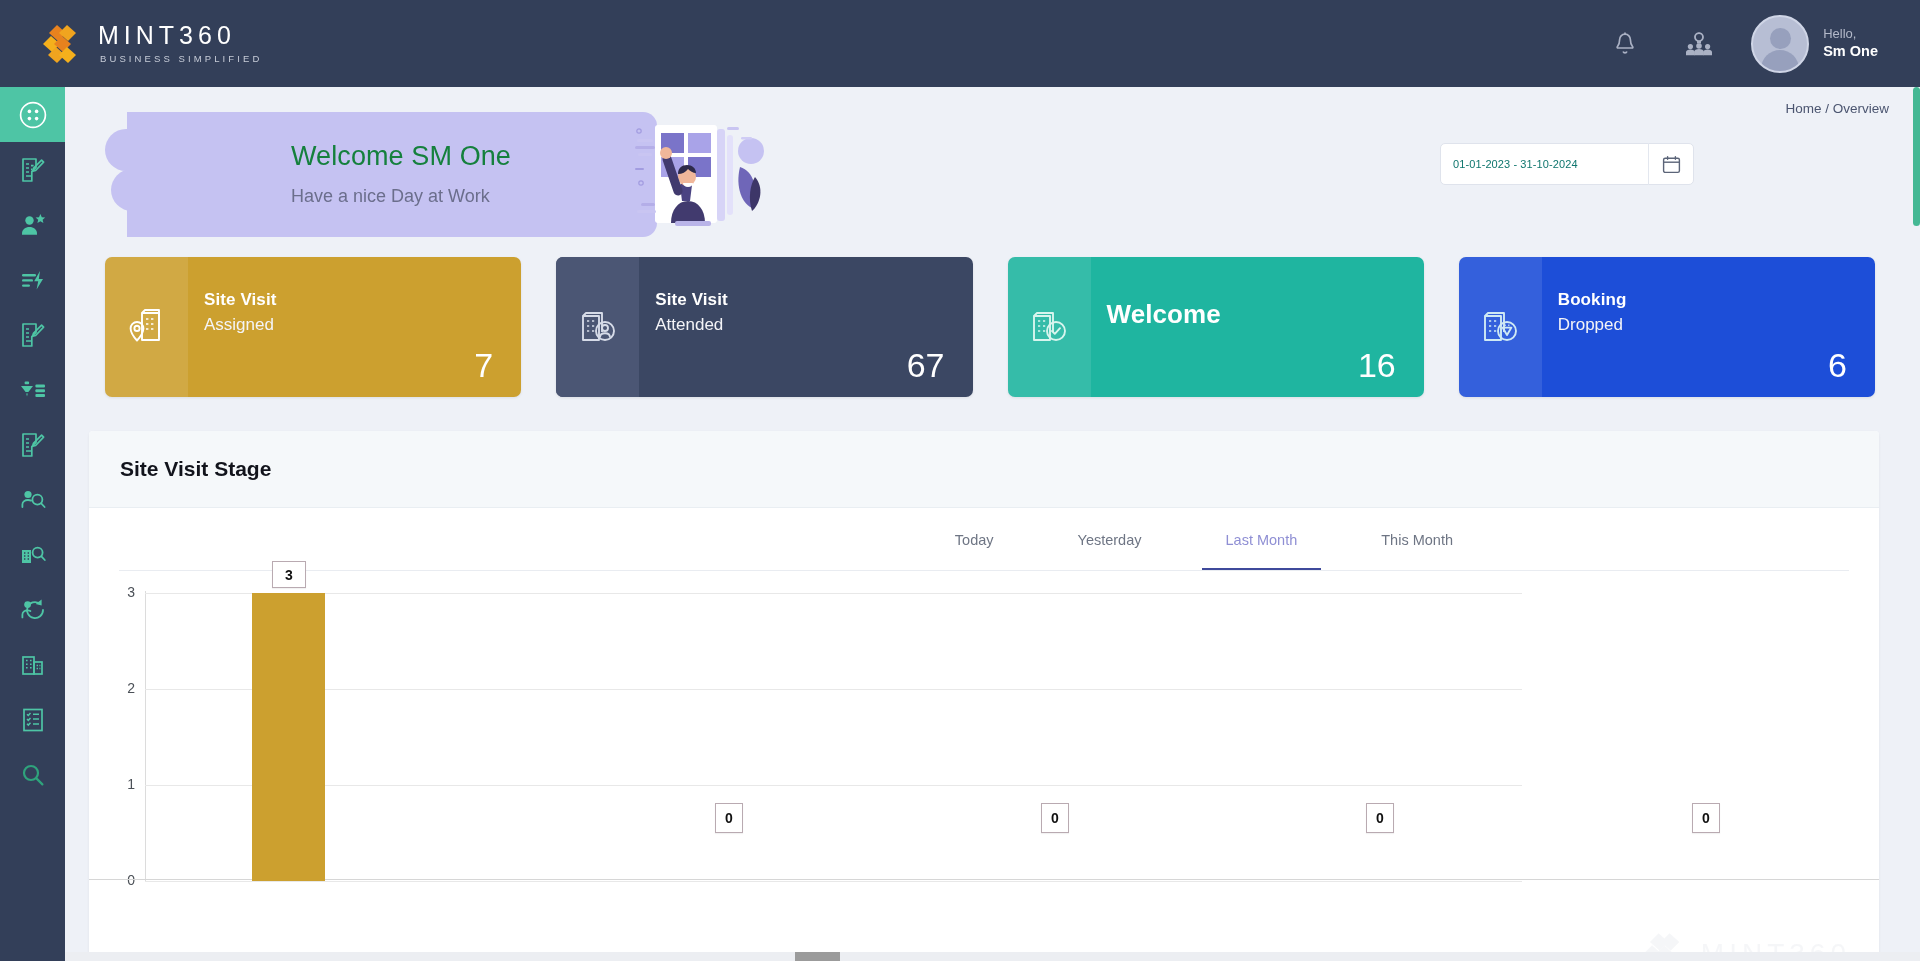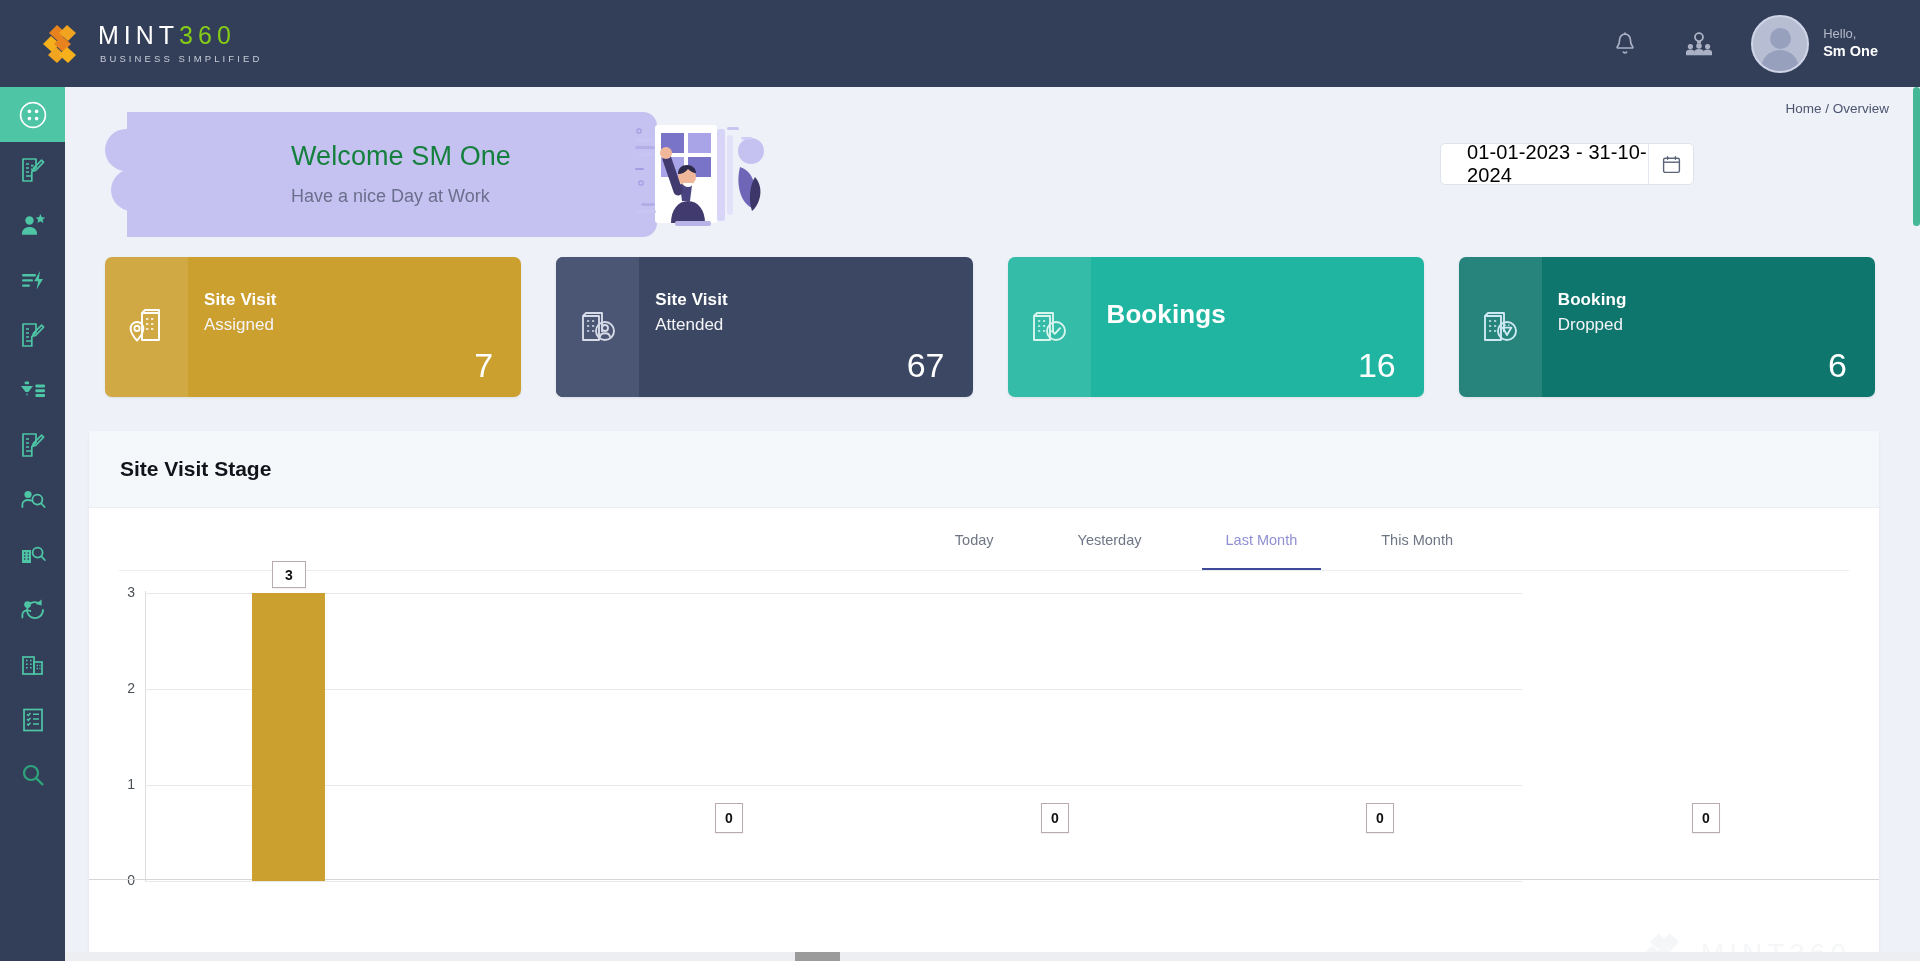--- a/index.html
+++ b/index.html
@@ -17,21 +17,21 @@
     width: 1920px; height: 87px;
     background: #333f59;
     display: flex; align-items: center;
     z-index: 40;
   }
   .logo-wrap { display: flex; align-items: center; margin-left: 38px; }
   .logo-mark { width: 46px; height: 42px; position: relative; }
   .logo-text { margin-left: 14px; line-height: 1; }
   .logo-line1 { font-size: 25px; letter-spacing: 5px; font-weight: 400; }
   .logo-line1 .w { color: #ffffff; }
-  .logo-line1 .g { color: #84cc16; }
+  .logo-line1 .g { color: #ffffff; }
   .logo-line2 {
     font-size: 9.5px; letter-spacing: 3.1px; color: #c7ccd8;
     margin-top: 6px; margin-left: 2px;
   }
   .top-right { margin-left: auto; display: flex; align-items: center; margin-right: 42px; }
   .hdr-icon { width: 44px; height: 44px; display: flex; align-items: center; justify-content: center; margin-right: 30px; cursor: pointer; }
   .avatar-block { display: flex; align-items: center; }
   .avatar {
     width: 58px; height: 58px; border-radius: 50%;
     background: #b7bed4; border: 2px solid #cfd5e6;
@@ -94,21 +94,21 @@
   }
   .banner-art { position: absolute; left: 470px; top: 14px; width: 190px; height: 110px; }
 
   
   .datepicker {
     position: absolute; left: 1375px; top: 56px;
     width: 254px; height: 42px;
     background: #ffffff; border: 1px solid #dfe3ec; border-radius: 5px;
     display: flex; align-items: center;
   }
-  .dp-value { flex: 1; padding-left: 26px; font-size: 20px; color: #000000; letter-spacing: .1px; }
+  .dp-value { flex: 1; padding-left: 12px; font-size: 11px; color: #0f766e; letter-spacing: .1px; }
   .dp-sep { width: 1px; height: 42px; background: #e3e7ef; }
   .dp-icon { width: 44px; display: flex; align-items: center; justify-content: center; cursor: pointer; }
 
   
   .cards {
     position: absolute; left: 40px; top: 170px;
     width: 1770px; height: 136px;
     display: flex; gap: 35px;
   }
   .card {
@@ -128,21 +128,21 @@
   .card-title.big { font-size: 26px; top: 42px; }
   .card-sub { position: absolute; left: 16px; top: 58px; font-size: 17px; color: #f4f4f7; }
   .card-value {
     position: absolute; right: 28px; bottom: 12px;
     font-size: 34px; color: #ffffff; font-weight: 400;
   }
   .card.gold { background: #cca02f; }
   .card.navy { background: #3b4763; }
   .card.navy .card-icon { background: #4b5674; }
   .card.teal { background: #1fb5a0; }
-  .card.blue { background: #0f766e; }
+  .card.blue { background: #1d4ed8; }
 
   
   .panel {
     position: absolute; left: 24px; top: 344px;
     width: 1790px; height: 560px;
     background: #ffffff; border-radius: 4px;
     box-shadow: 0 1px 3px rgba(0,0,0,.06);
     overflow: hidden;
   }
   .panel-head {
@@ -515,21 +515,21 @@
       <div class="card-icon">
         <svg width="44" height="44" viewBox="0 0 44 44" fill="none" stroke="#d8f5ee" stroke-width="1.9" stroke-linejoin="round">
           <rect x="7" y="11" width="16" height="24"></rect>
           <path d="M7 11l3-3h16v19"></path>
           <path d="M11 16h2.2M16 16h2.2M11 21h2.2M16 21h2.2M11 26h2.2M16 26h2.2" stroke-width="1.6"></path>
           <circle cx="29" cy="26" r="9"></circle>
           <path d="M25 26l2.8 2.8 5.2-5.6" stroke-linecap="round"></path>
         </svg>
       </div>
       <div class="card-body">
-        <div class="card-title big">Bookings</div>
+        <div class="card-title big">Welcome</div>
 
         <div class="card-value">16</div>
       </div>
     </div>
 
     <div class="card blue">
       <div class="card-icon">
         <svg width="44" height="44" viewBox="0 0 44 44" fill="none" stroke="#cfe9f4" stroke-width="1.9" stroke-linejoin="round">
           <rect x="7" y="11" width="16" height="24"></rect>
           <path d="M7 11l3-3h16v19"></path>

